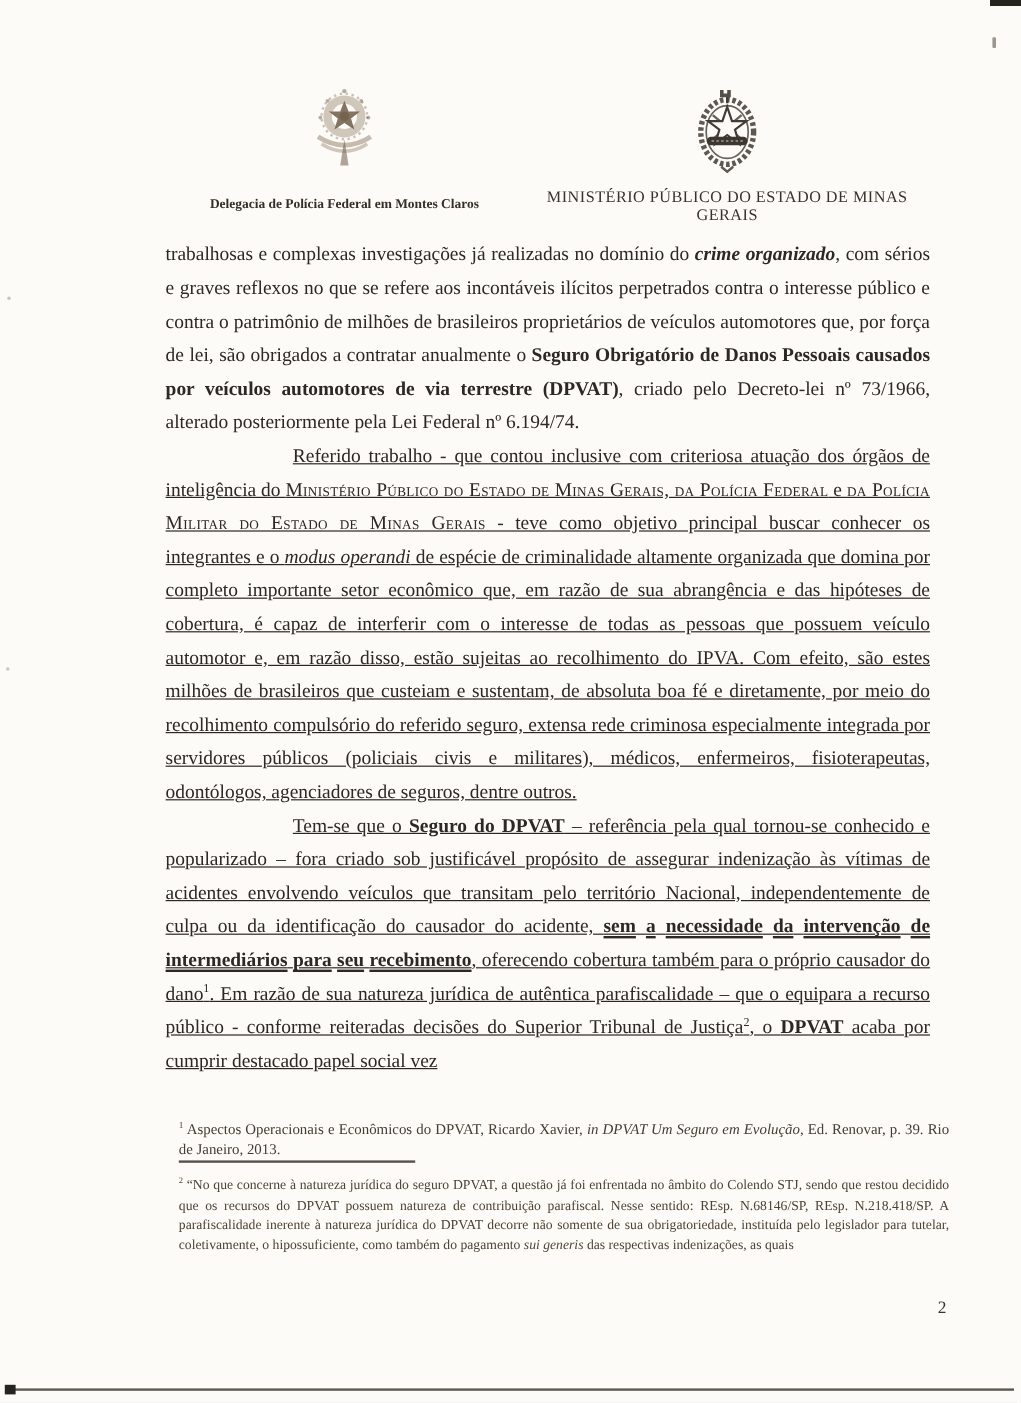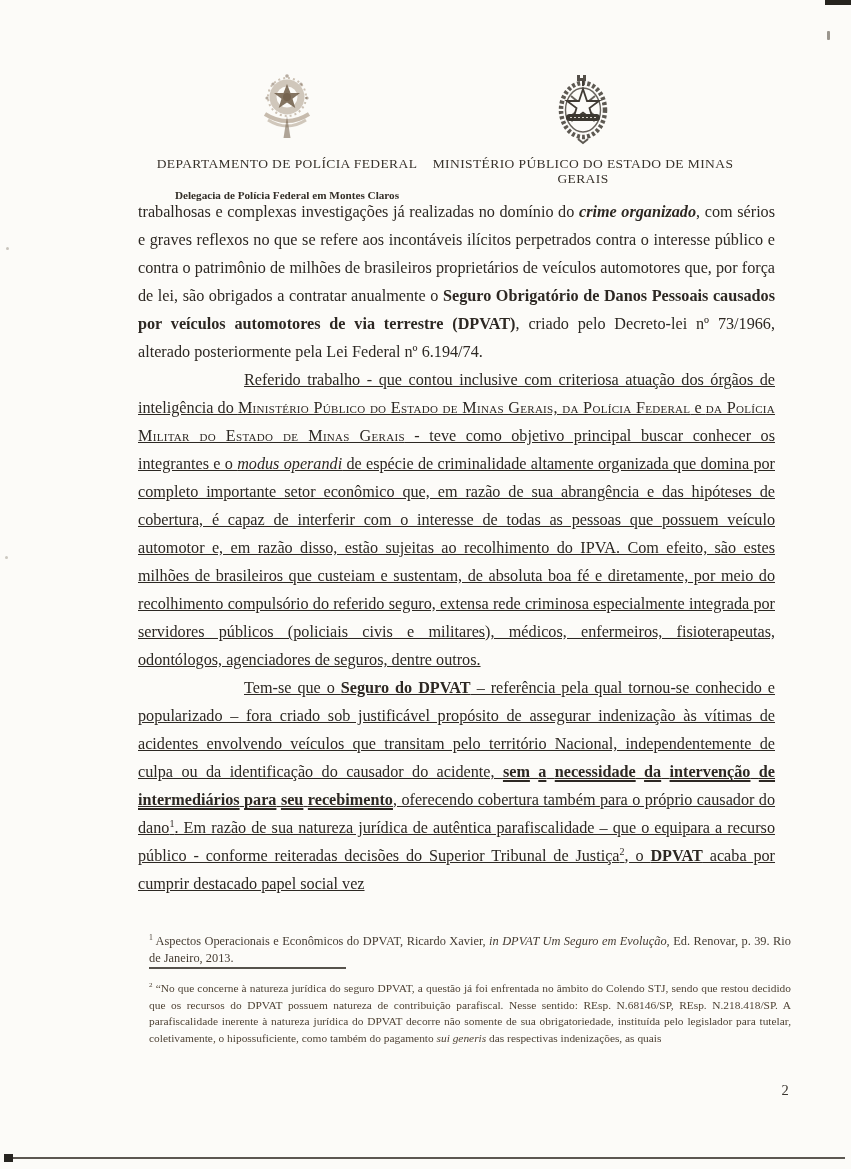--- a/index.html
+++ b/index.html
@@ -15,21 +15,21 @@
     position:relative;
     width:851px;height:1169px;
     background:var(--paper);
     overflow:hidden;
     font-family:"Liberation Serif","DejaVu Serif",serif;
     color:var(--ink);
   }
   
   .lh-col{position:absolute;top:72px;text-align:center;}
   .lh-col.left{left:128px;width:318px;}
-  .lh-col.right{left:424px;width:318px;}
+  .lh-col.right{left:447px;width:318px;}
   .lh-logo{display:block;margin:0 auto 10px auto;}
   .lh-org{font-size:13.5px;letter-spacing:.4px;color:#38322b;line-height:15px;}
   .lh-unit{font-size:11.2px;font-weight:bold;color:#332e27;line-height:14px;margin-top:17px;}
   
   .bodytext{
     position:absolute;left:138px;top:198px;width:637px;
     font-size:16.2px;line-height:28px;
     text-align:justify;
   }
   .para{margin:0;}
@@ -73,21 +73,20 @@
         <polygon opacity="0.85" points="27,12 30.5,21 40,21 32.5,26.8 35.3,36 27,30.5 18.7,36 21.5,26.8 14,21 23.5,21"></polygon>
         <circle cx="27" cy="25" r="4" opacity="0.7"></circle>
         <path d="M27 44 L23.5 66 L30.5 66 Z" opacity="0.55"></path>
         <circle cx="13" cy="12" r="1.6" opacity="0.5"></circle>
           <circle cx="41" cy="12" r="1.6" opacity="0.5"></circle>
         <circle cx="7" cy="26" r="1.6" opacity="0.5"></circle>
           <circle cx="47" cy="26" r="1.6" opacity="0.5"></circle>
         <circle cx="27" cy="4" r="1.8" opacity="0.5"></circle>
       </g>
     </svg>
-    <div class="lh-org">DEPARTAMENTO DE POLÍCIA FEDERAL</div>
     <div class="lh-unit">Delegacia de Polícia Federal em Montes Claros</div>
   </div>
 
   <div class="lh-col right">
     <svg class="lh-logo" width="58" height="74" viewBox="0 0 58 74" aria-hidden="true">
       <g fill="none" stroke="#413c35">
         <ellipse cx="29" cy="38" rx="22" ry="27" stroke-width="4.5" stroke-dasharray="3 2.2" opacity="0.85"></ellipse>
         <ellipse cx="29" cy="38" rx="17.5" ry="22" stroke-width="1.4" opacity="0.8"></ellipse>
         <path d="M23 3 h3 v3 h3 v-3 h3 v6 h-9 z" fill="#413c35" stroke="none" opacity="0.9"></path>
         <line x1="29" y1="9" x2="29" y2="14" stroke-width="2"></line>

